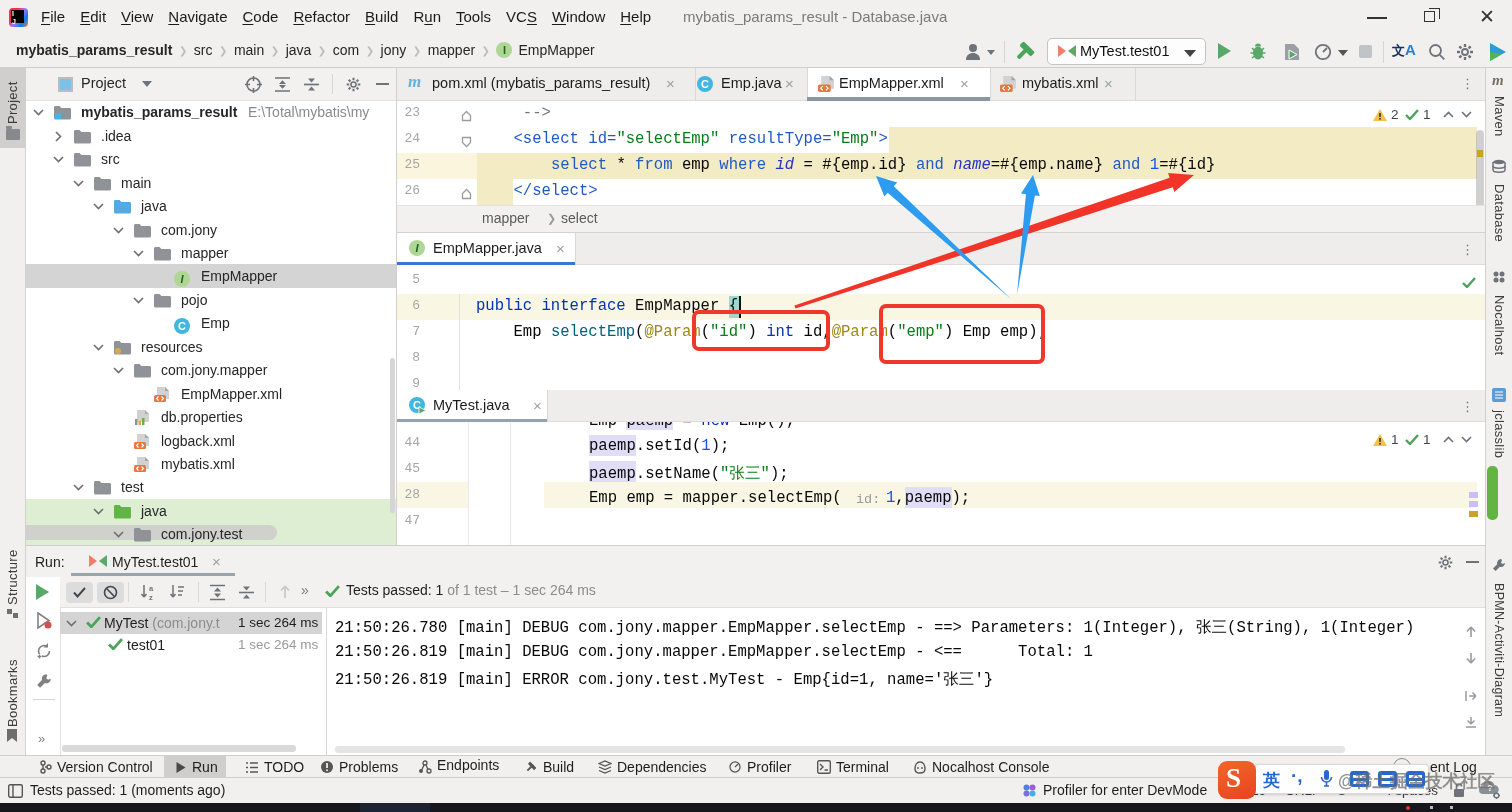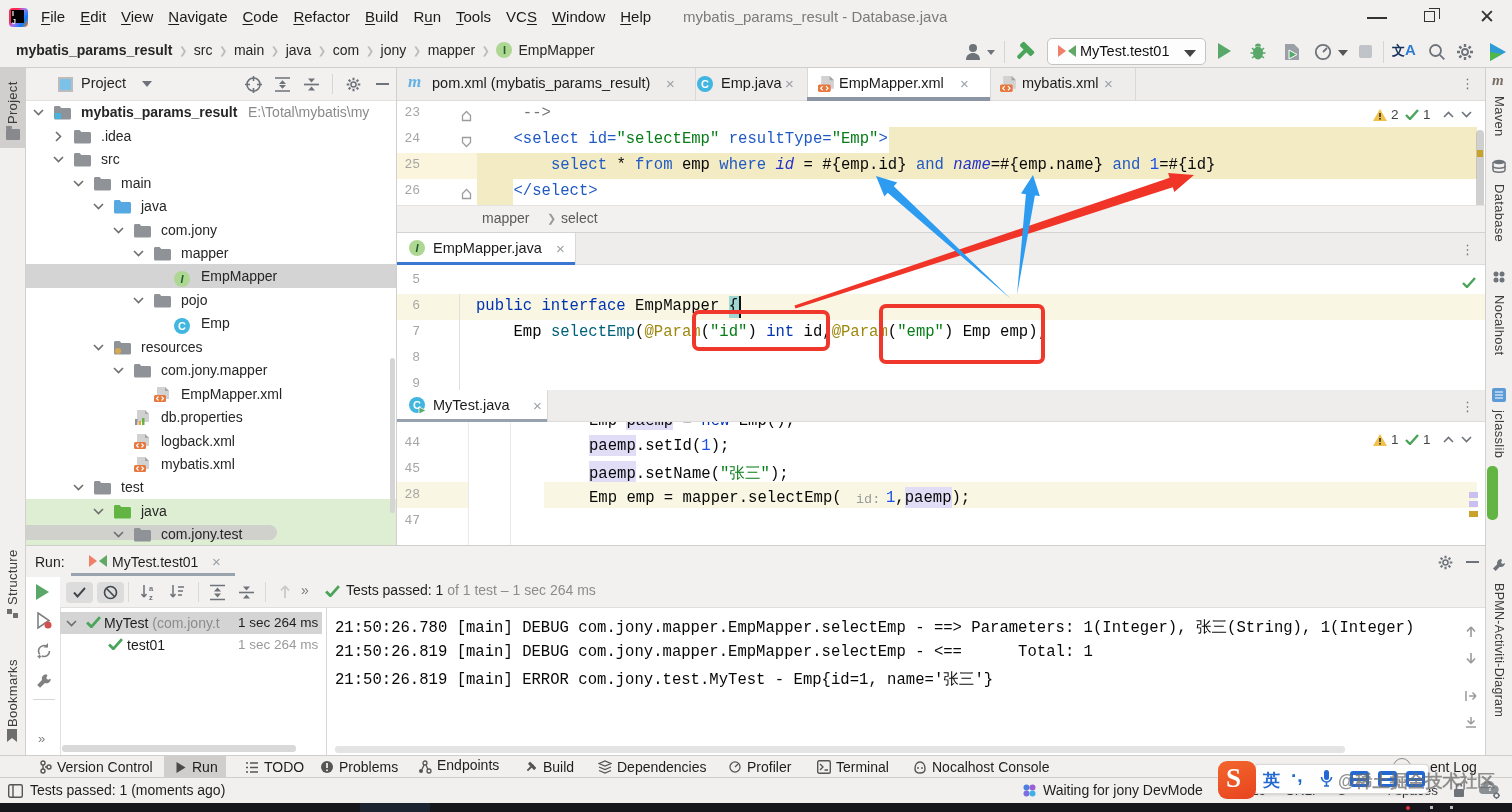--- a/index.html
+++ b/index.html
@@ -675,21 +675,21 @@
         <rect x="0.7" y="0.7" width="13.6" height="12.6" rx="1.5" fill="none" stroke="#555" stroke-width="1.4"></rect>
         <path d="M5 1v12" stroke="#555" stroke-width="1.4"></path>
       </svg>
 <div class="a" style="left:30px;top:4px;font-size:14px;color:#1e1e1e">Tests passed: 1 (moments ago)</div>
 <svg class="a" style="left:1022px;top:5px" width="15" height="15" viewBox="0 0 15 15">
         <circle cx="4.5" cy="4.5" r="3" fill="#4d7fe0"></circle>
         <circle cx="10.5" cy="4.5" r="3" fill="#9a5fd6"></circle>
         <circle cx="4.5" cy="10.5" r="3" fill="#7a6fe0"></circle>
         <circle cx="10.5" cy="10.5" r="3" fill="#3fb0e8"></circle>
       </svg>
-<div class="a" style="left:1043px;top:4px;font-size:14px;color:#1e1e1e">Waiting for jony DevMode</div>
+<div class="a" style="left:1043px;top:4px;font-size:14px;color:#1e1e1e">Profiler for enter DevMode</div>
 <div class="a" style="left:1240px;top:5px;font-size:13.5px;color:#3c3c3c">6:29</div>
 <div class="a" style="left:1285px;top:5px;font-size:13.5px;color:#3c3c3c">CRLF</div>
 <div class="a" style="left:1337px;top:5px;font-size:13.5px;color:#3c3c3c">U</div>
 <div class="a" style="left:1384px;top:5px;font-size:13.5px;color:#3c3c3c">4 spaces</div>
 <svg class="a" style="left:1452px;top:4px" width="14" height="16" viewBox="0 0 14 16">
         <rect x="2" y="7" width="10" height="8" rx="1" fill="#6e737a"></rect>
         <path d="M4.5 7V4.5a2.5 2.5 0 015 0" fill="none" stroke="#6e737a" stroke-width="1.6"></path>
       </svg>
 <svg class="a" style="left:1477px;top:3px" width="24" height="18" viewBox="0 0 24 18">
         <path d="M6 13a4 4 0 010-8 6 6 0 0111.5-1A4.5 4.5 0 0117 13z" fill="#8a8f94"></path>

